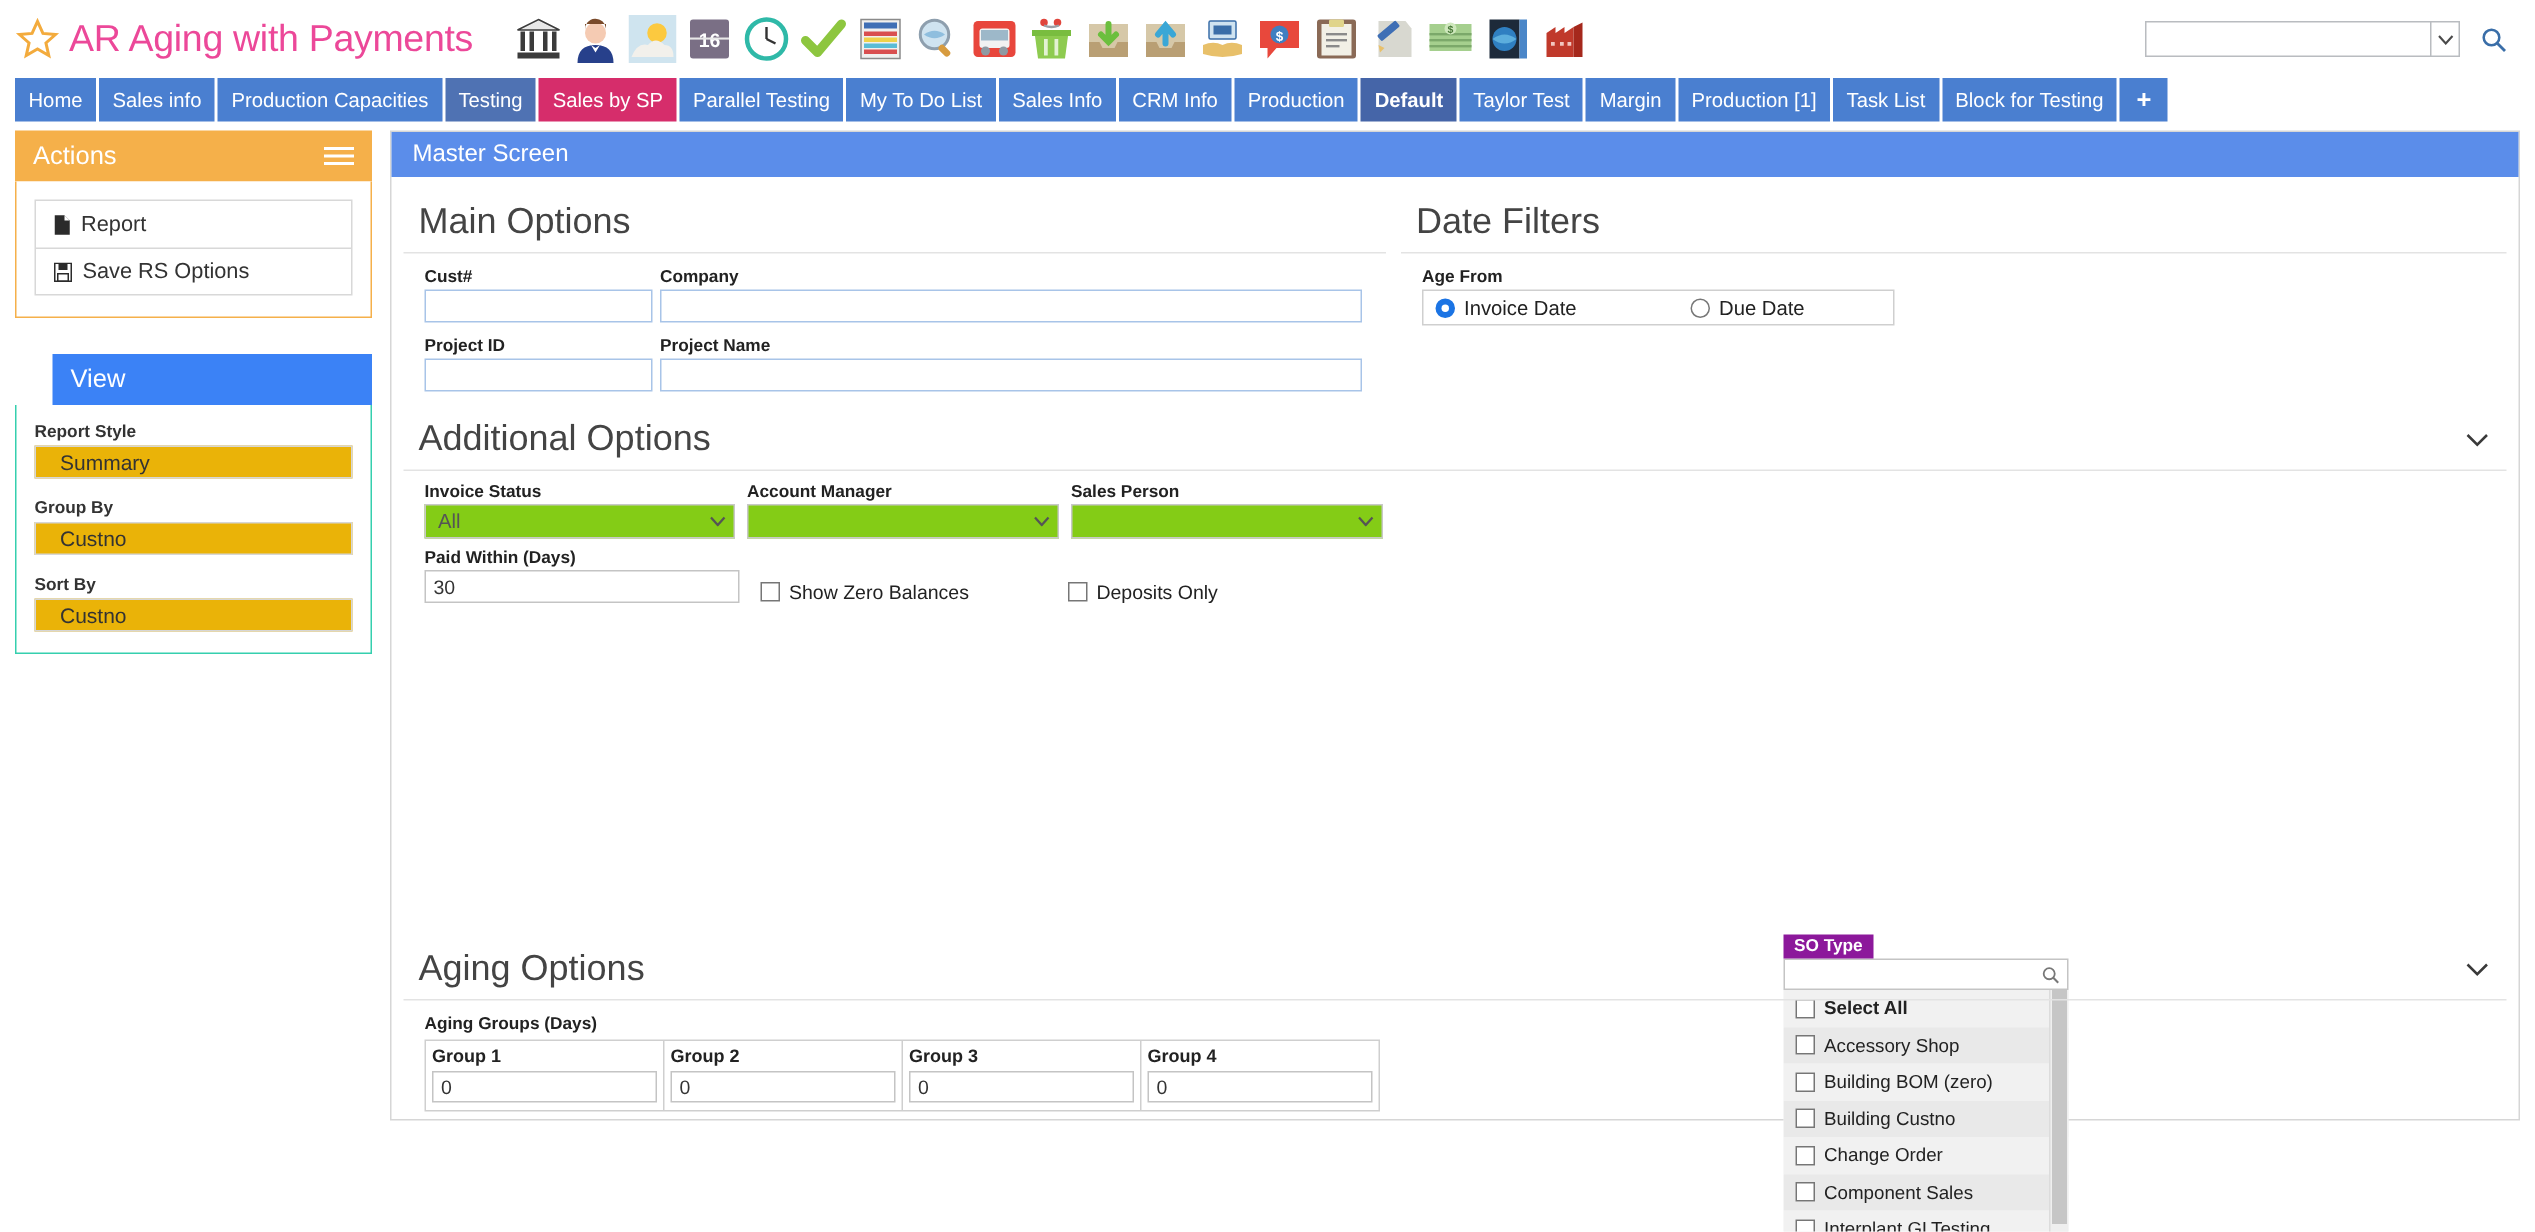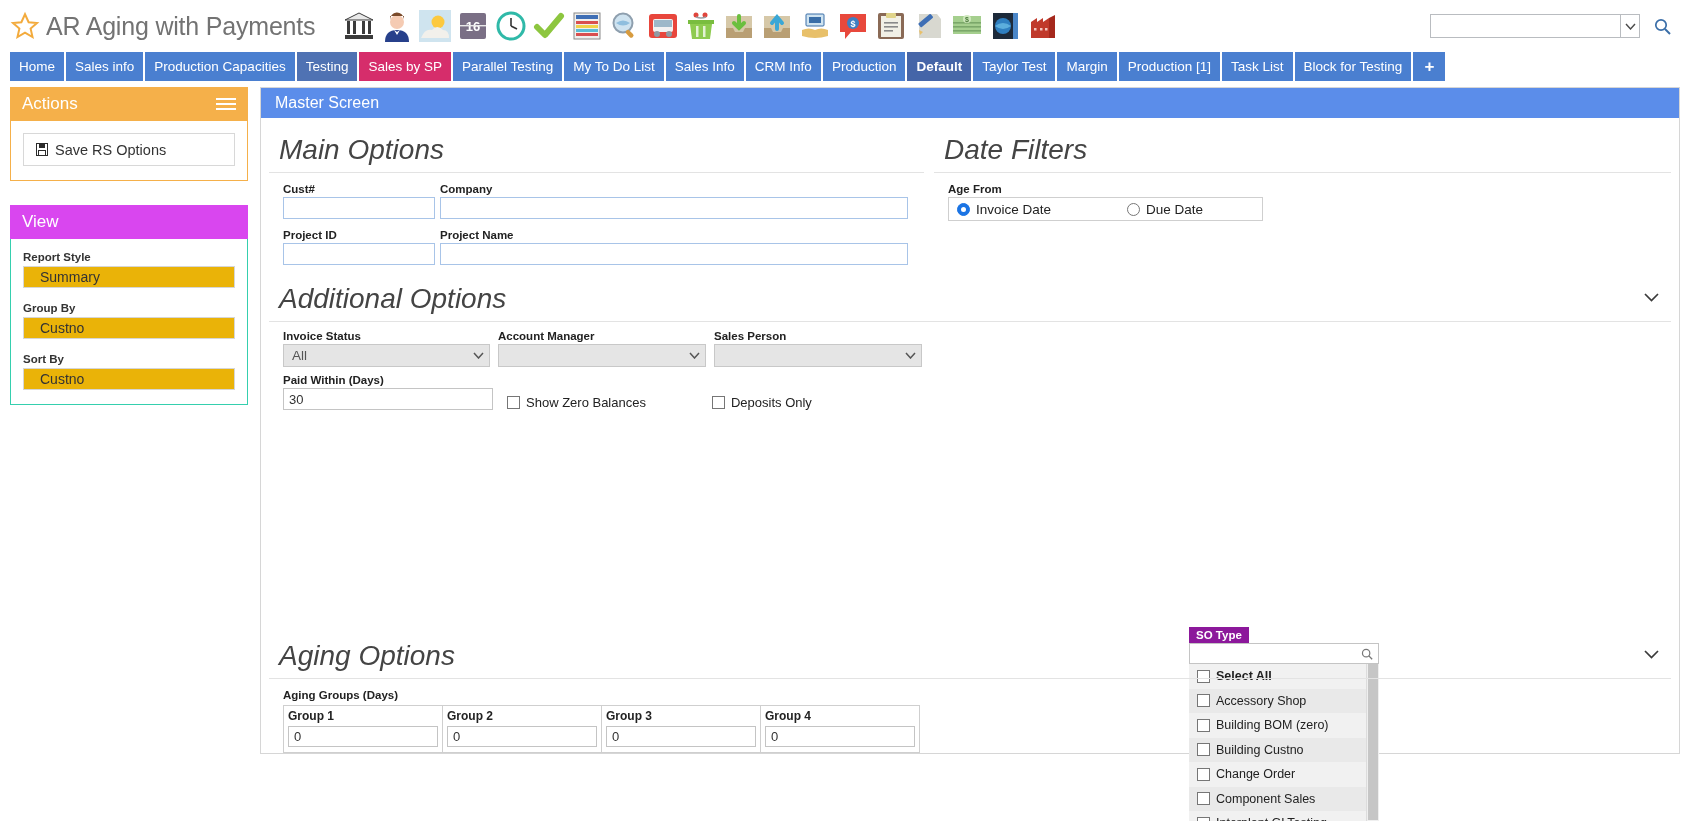--- a/index.html
+++ b/index.html
@@ -18,21 +18,21 @@
     display: flex;
     align-items: center;
     padding: 0 12px 0 10px;
     background: #ffffff;
     position: relative;
   }
   .brand { display: flex; align-items: center; gap: 6px; }
   .star-icon { width: 30px; height: 30px; display: block; }
   .app-title {
     font-size: 25px;
-    color: #737373;
+    color: #ec4899;
     font-weight: 400;
     letter-spacing: -0.2px;
     white-space: nowrap;
   }
   .icon-bar {
     display: flex;
     align-items: center;
     gap: 6px;
     margin-left: 28px;
   }
@@ -118,21 +118,21 @@
   .sidebar { width: 238px; flex: 0 0 238px; }
   .panel { margin-bottom: 24px; }
   .panel-head {
     height: 34px;
     display: flex; align-items: center; justify-content: space-between;
     padding: 0 12px;
     color: #ffffff;
     font-size: 17px;
   }
   .panel-head.orange { background: #f5b04a; }
-  .panel-head.teal { background: #d946ef; }
+  .panel-head.teal { background: #3b82f6; margin-left: 25px; }
   .panel-body {
     border: 1px solid #e8e8e8;
     border-top: none;
     padding: 12px 12px 14px 12px;
     background: #fff;
   }
   .panel.orange-panel .panel-body { border-color: #f5b04a; border-top: none; }
   .panel.teal-panel .panel-body { border-color: #35cfae; border-top: none; }
   .hamburger { display: flex; flex-direction: column; gap: 3px; cursor: pointer; }
   .hamburger span { display: block; width: 20px; height: 2px; background: #fff; }
@@ -183,25 +183,24 @@
     padding: 0 14px;
     font-size: 16px;
   }
   .main-inner { padding: 10px 8px 0 8px; position: relative; }
 
   .two-col { display: flex; }
   .col-left { width: 655px; flex: 0 0 655px; }
   .col-right { flex: 1; padding-left: 10px; }
 
   .section-title {
-    font-size: 28px;
+    font-size: 24px;
     color: #444;
     font-weight: 400;
     padding: 6px 0 6px 10px;
-    font-style: italic;
   }
   .section-rule { border-bottom: 1px solid #e3e3e3; }
 
   .form-label {
     font-size: 11.5px;
     color: #222;
     font-weight: 600;
     margin-bottom: 2px;
     display: block;
   }
@@ -256,21 +255,21 @@
     right: 10px;
     width: 20px; height: 20px;
     cursor: pointer;
     display: flex; align-items: center; justify-content: center;
   }
   .opt-row { display: flex; padding-left: 14px; margin-top: 8px; gap: 8px; }
   .sel-field { }
   .selbox {
     height: 23px;
     border: 1px solid #c8c8c8;
-    background: #e5e5e5;
+    background: #84cc16;
     display: flex; align-items: center; justify-content: space-between;
     padding: 0 5px 0 8px;
     font-size: 13.5px;
     color: #555;
     cursor: pointer;
     text-align: center;
   }
   .w-invstatus { width: 207px; }
   .w-salesperson { width: 208px; }
   .w-acctmgr { width: 208px; }
@@ -558,20 +557,27 @@
         <span>Actions</span>
         <span class="hamburger">
             <span></span>
             <span></span>
             <span></span>
           </span>
       </div>
       <div class="panel-body">
         <div class="action-list">
           <div class="action-item">
+            <svg width="11" height="14" viewBox="0 0 11 14">
+              <path d="M0.5 0.5 H7 L10.5 4 V13.5 H0.5 Z" fill="#2b2b2b"></path>
+              <path d="M7 0.5 V4 H10.5" fill="#ffffff"></path>
+            </svg>
+            <span>Report</span>
+          </div>
+          <div class="action-item">
             <svg width="12" height="13" viewBox="0 0 12 13">
               <rect x="0.5" y="0.5" width="11" height="12" fill="none" stroke="#2b2b2b"></rect>
               <rect x="3" y="0.5" width="6" height="4.5" fill="#2b2b2b"></rect>
               <rect x="2.5" y="7.5" width="7" height="5" fill="none" stroke="#2b2b2b"></rect>
             </svg>
             <span>Save RS Options</span>
           </div>
         </div>
       </div>
     </div>

